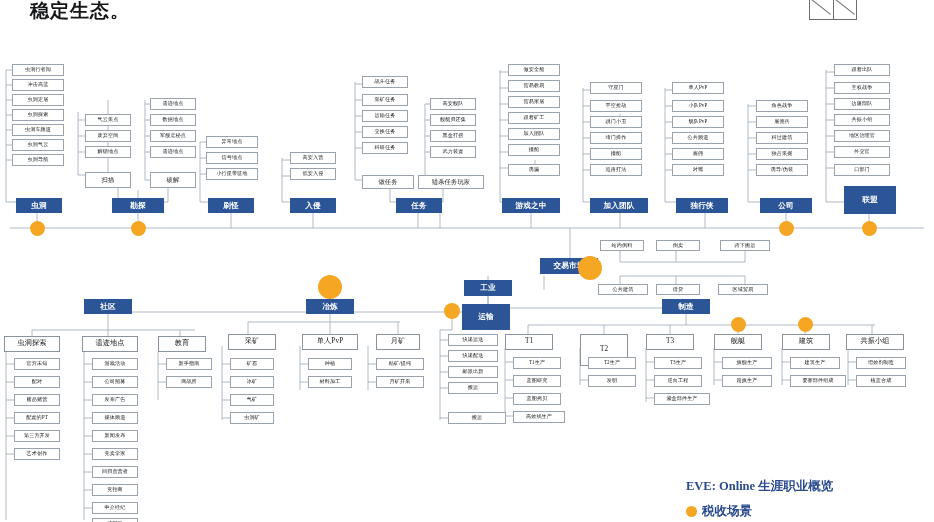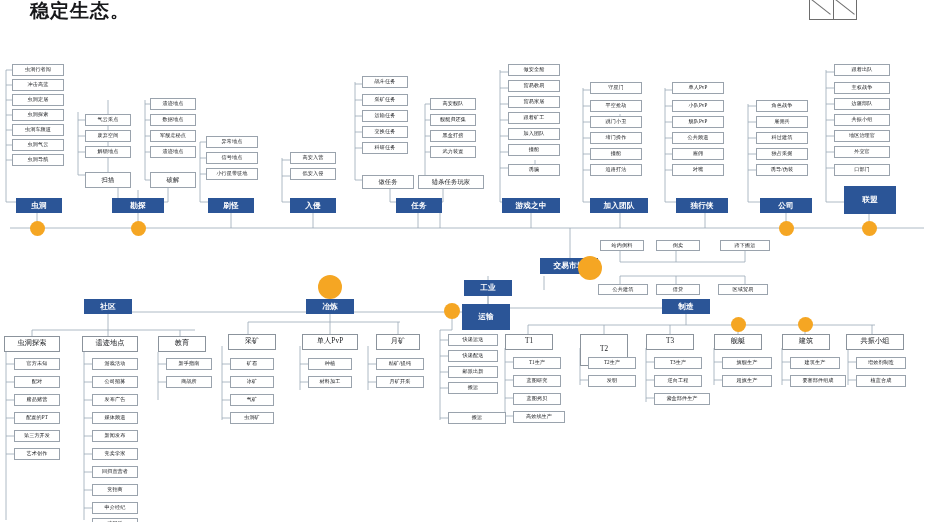--- a/index.html
+++ b/index.html
@@ -335,14 +335,21 @@
   <div class="dot" style="left:30px;top:221px;width:15px;height:15px;"></div>
   <div class="dot" style="left:131px;top:221px;width:15px;height:15px;"></div>
   <div class="dot" style="left:779px;top:221px;width:15px;height:15px;"></div>
   <div class="dot" style="left:862px;top:221px;width:15px;height:15px;"></div>
   <div class="dot" style="left:578px;top:256px;width:24px;height:24px;"></div>
   <div class="dot" style="left:318px;top:275px;width:24px;height:24px;"></div>
   <div class="dot" style="left:444px;top:303px;width:16px;height:16px;"></div>
   <div class="dot" style="left:731px;top:317px;width:15px;height:15px;"></div>
   <div class="dot" style="left:798px;top:317px;width:15px;height:15px;"></div>
 
+  <div class="legend">
+    <div class="lg-title">EVE: Online 生涯职业概览</div>
+    <div class="lg-row">
+      <div class="lg-swatch"></div>
+      <div class="lg-label">税收场景</div>
+    </div>
+  </div>
 
 </div>
 
 </body></html>

